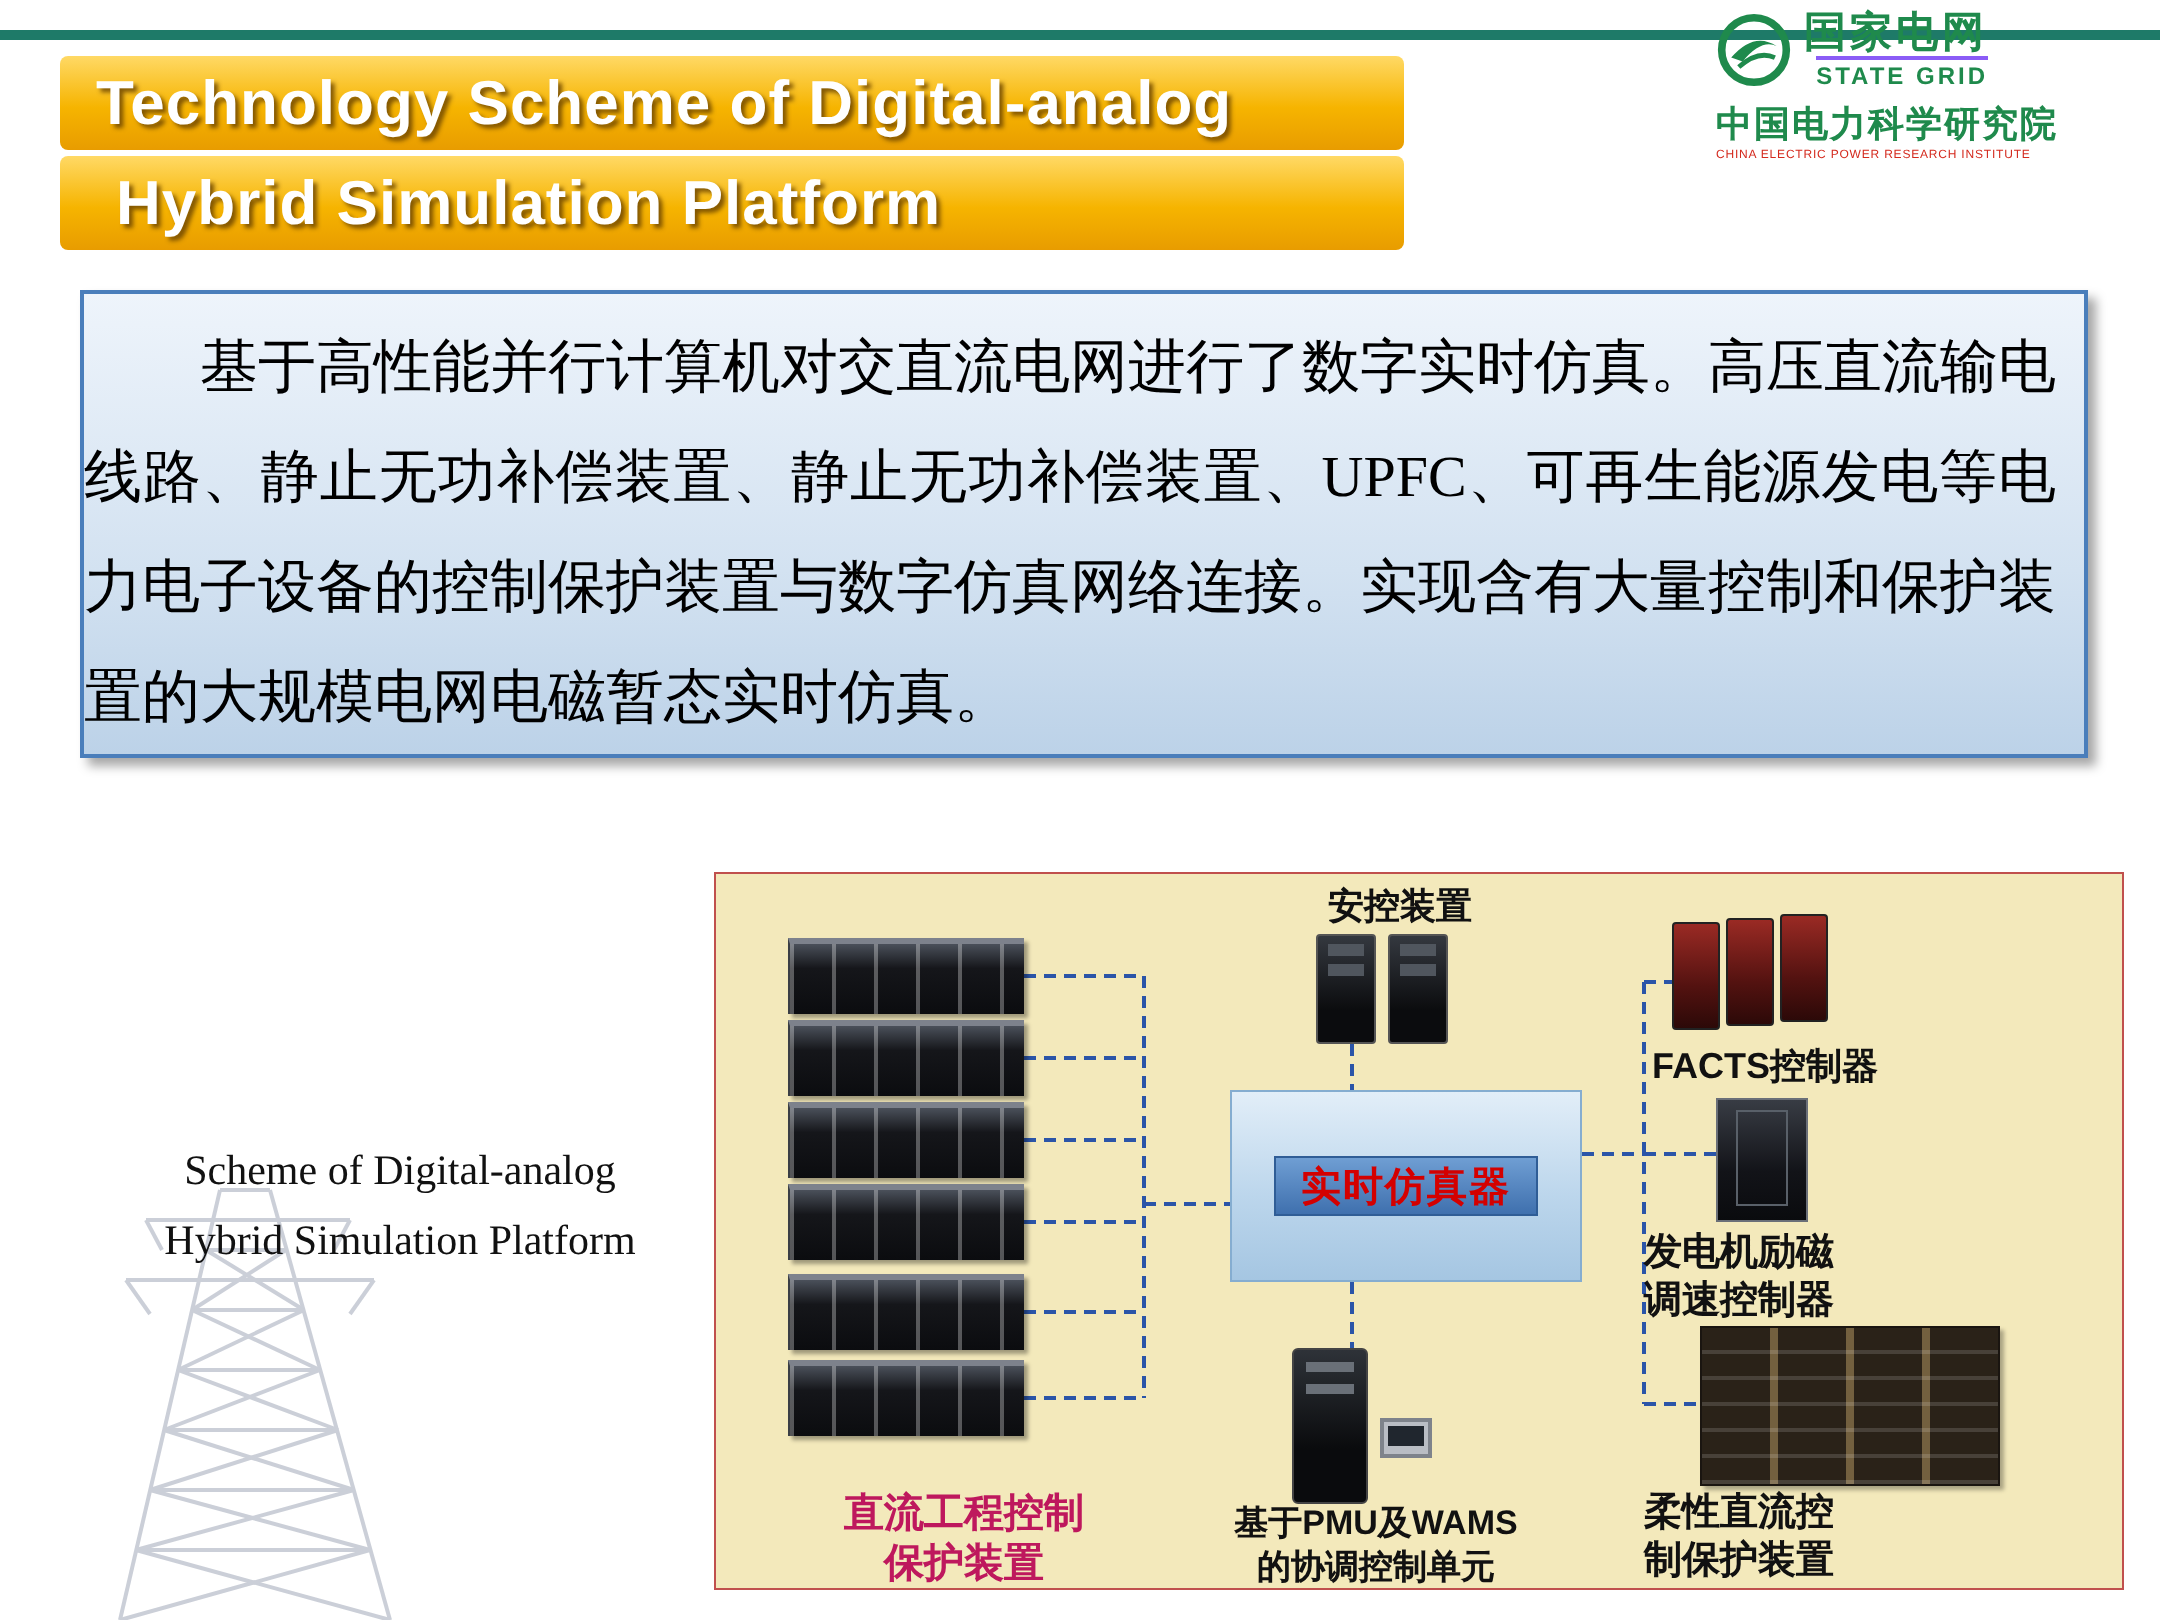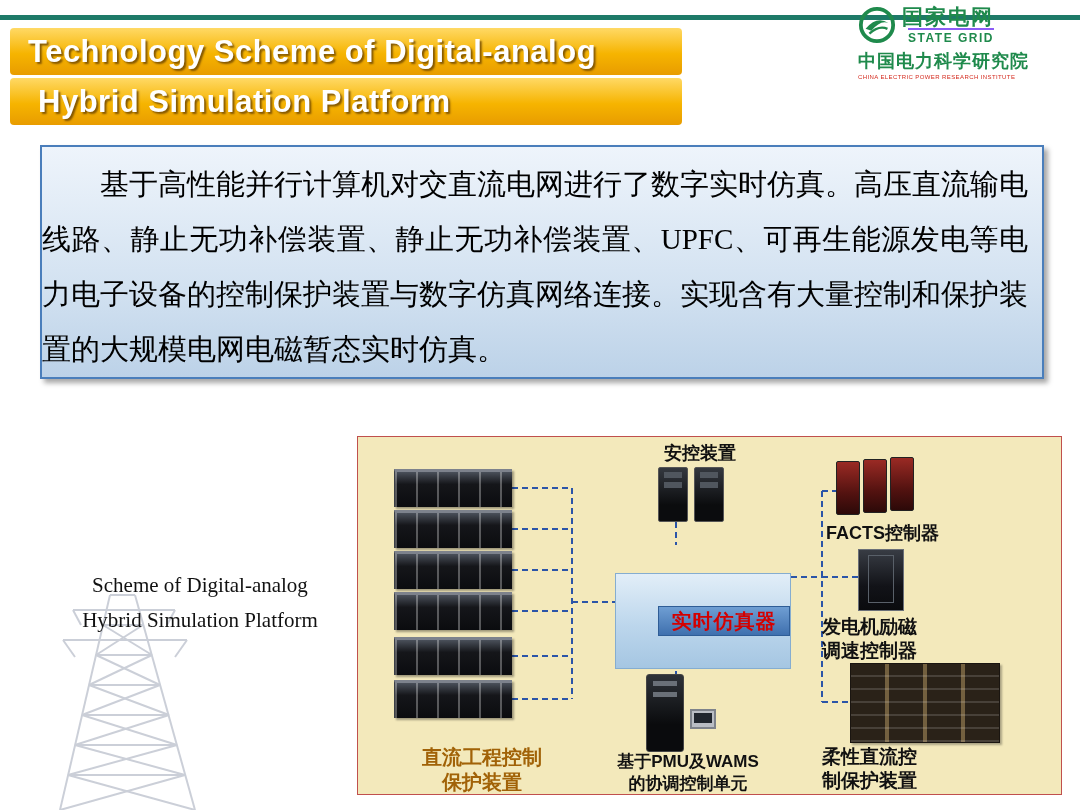--- a/index.html
+++ b/index.html
@@ -5,21 +5,21 @@
   * { margin:0; padding:0; box-sizing:border-box; }
   body { background:#888; font-family:"Liberation Sans", sans-serif; }
   .slide {
     position:relative; width:1080px; height:810px; background:#ffffff;
     overflow:hidden; margin:0 auto;
   }
   
   .top-line { position:absolute; left:0; top:15px; width:1080px; height:5px; background:#1e7a68; }
 
   
-  .banner { position:absolute; left:10px; top:28px; width:672px; }
+  .banner { position:absolute; left:30px; top:28px; width:672px; }
   .banner-bar {
     width:672px; padding:6px 18px 5px 18px;
     background:linear-gradient(180deg,#ffd965 0%,#f6b400 55%,#e89c00 100%);
     border-radius:4px;
     color:#ffffff; font-weight:bold; font-size:31px; letter-spacing:0.5px;
     text-shadow:2px 2px 2px rgba(110,70,0,0.85);
     white-space:nowrap;
   }
   .banner-bar.l2 { margin-top:3px; padding-left:28px; }
 
@@ -107,30 +107,30 @@
   .pmu-tower .drive { margin:6px auto 0 auto; width:24px; height:5px; background:#6a7078; }
   .pmu-monitor { width:26px; height:20px; background:#b9bdc4; border:2px solid #7e838b; }
   .pmu-monitor .screen { margin:2px; height:10px; background:#20262e; }
 
   .dlabel { position:absolute; z-index:3; color:#111; font-weight:bold; font-family:"Liberation Sans",sans-serif; }
   .lbl-center { text-align:center; }
   .simulator {
     position:absolute; z-index:2;
     background:linear-gradient(180deg,#e2eef8 0%,#bcd6ec 55%,#a5c6e2 100%);
     border:1px solid #85add0;
-    display:flex; align-items:center; justify-content:flex-end;margin-top:28px;
+    display:flex; align-items:center; justify-content:center;
   }
   .sim-strip {
     width:132px; height:30px;
     background:linear-gradient(180deg,#6f9ed3 0%,#3f70ae 100%);
     border:1px solid #2f5d96;
     display:flex; align-items:center; justify-content:center;
     color:#d40000; font-weight:bold; font-size:20px; letter-spacing:1px;
   }
-  .red-label { color:#a16207; }
+  .red-label { color:#be185d; }
 </style>
 </head>
 <body>
 
 <div class="slide">
 
   <div class="top-line"></div>
 
   <div class="banner">
     <div class="banner-bar l1">Technology Scheme of Digital-analog</div>

